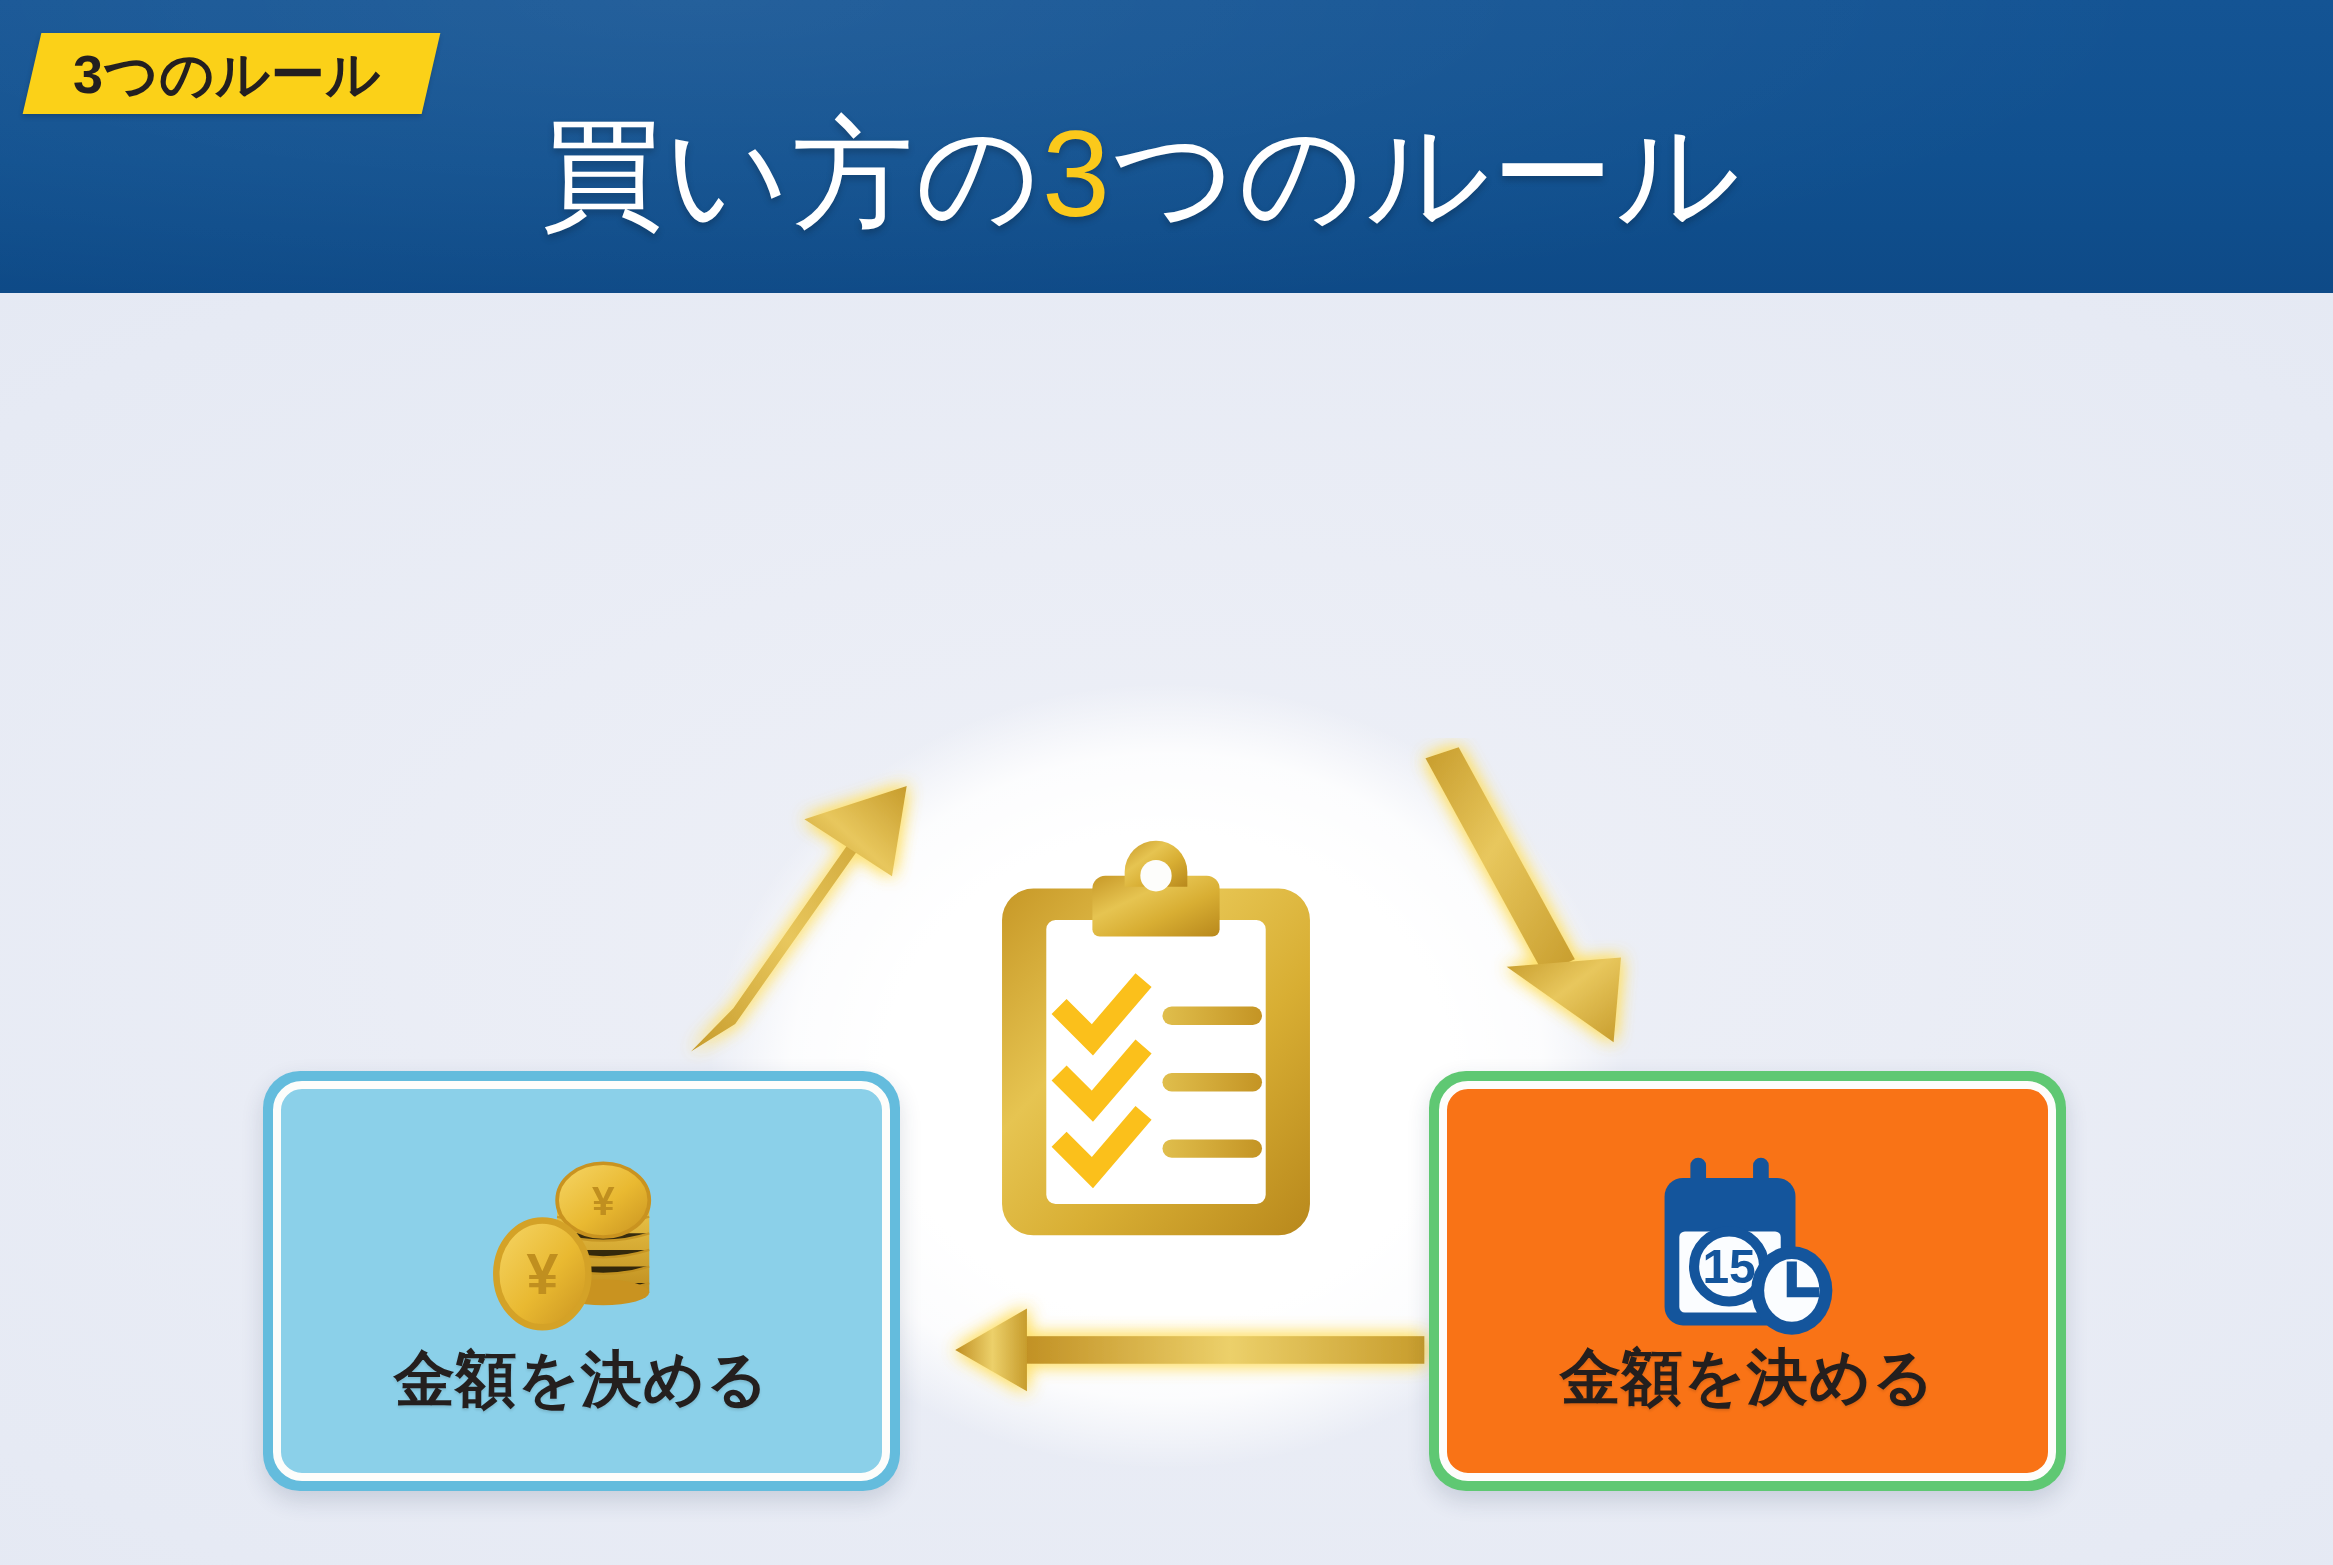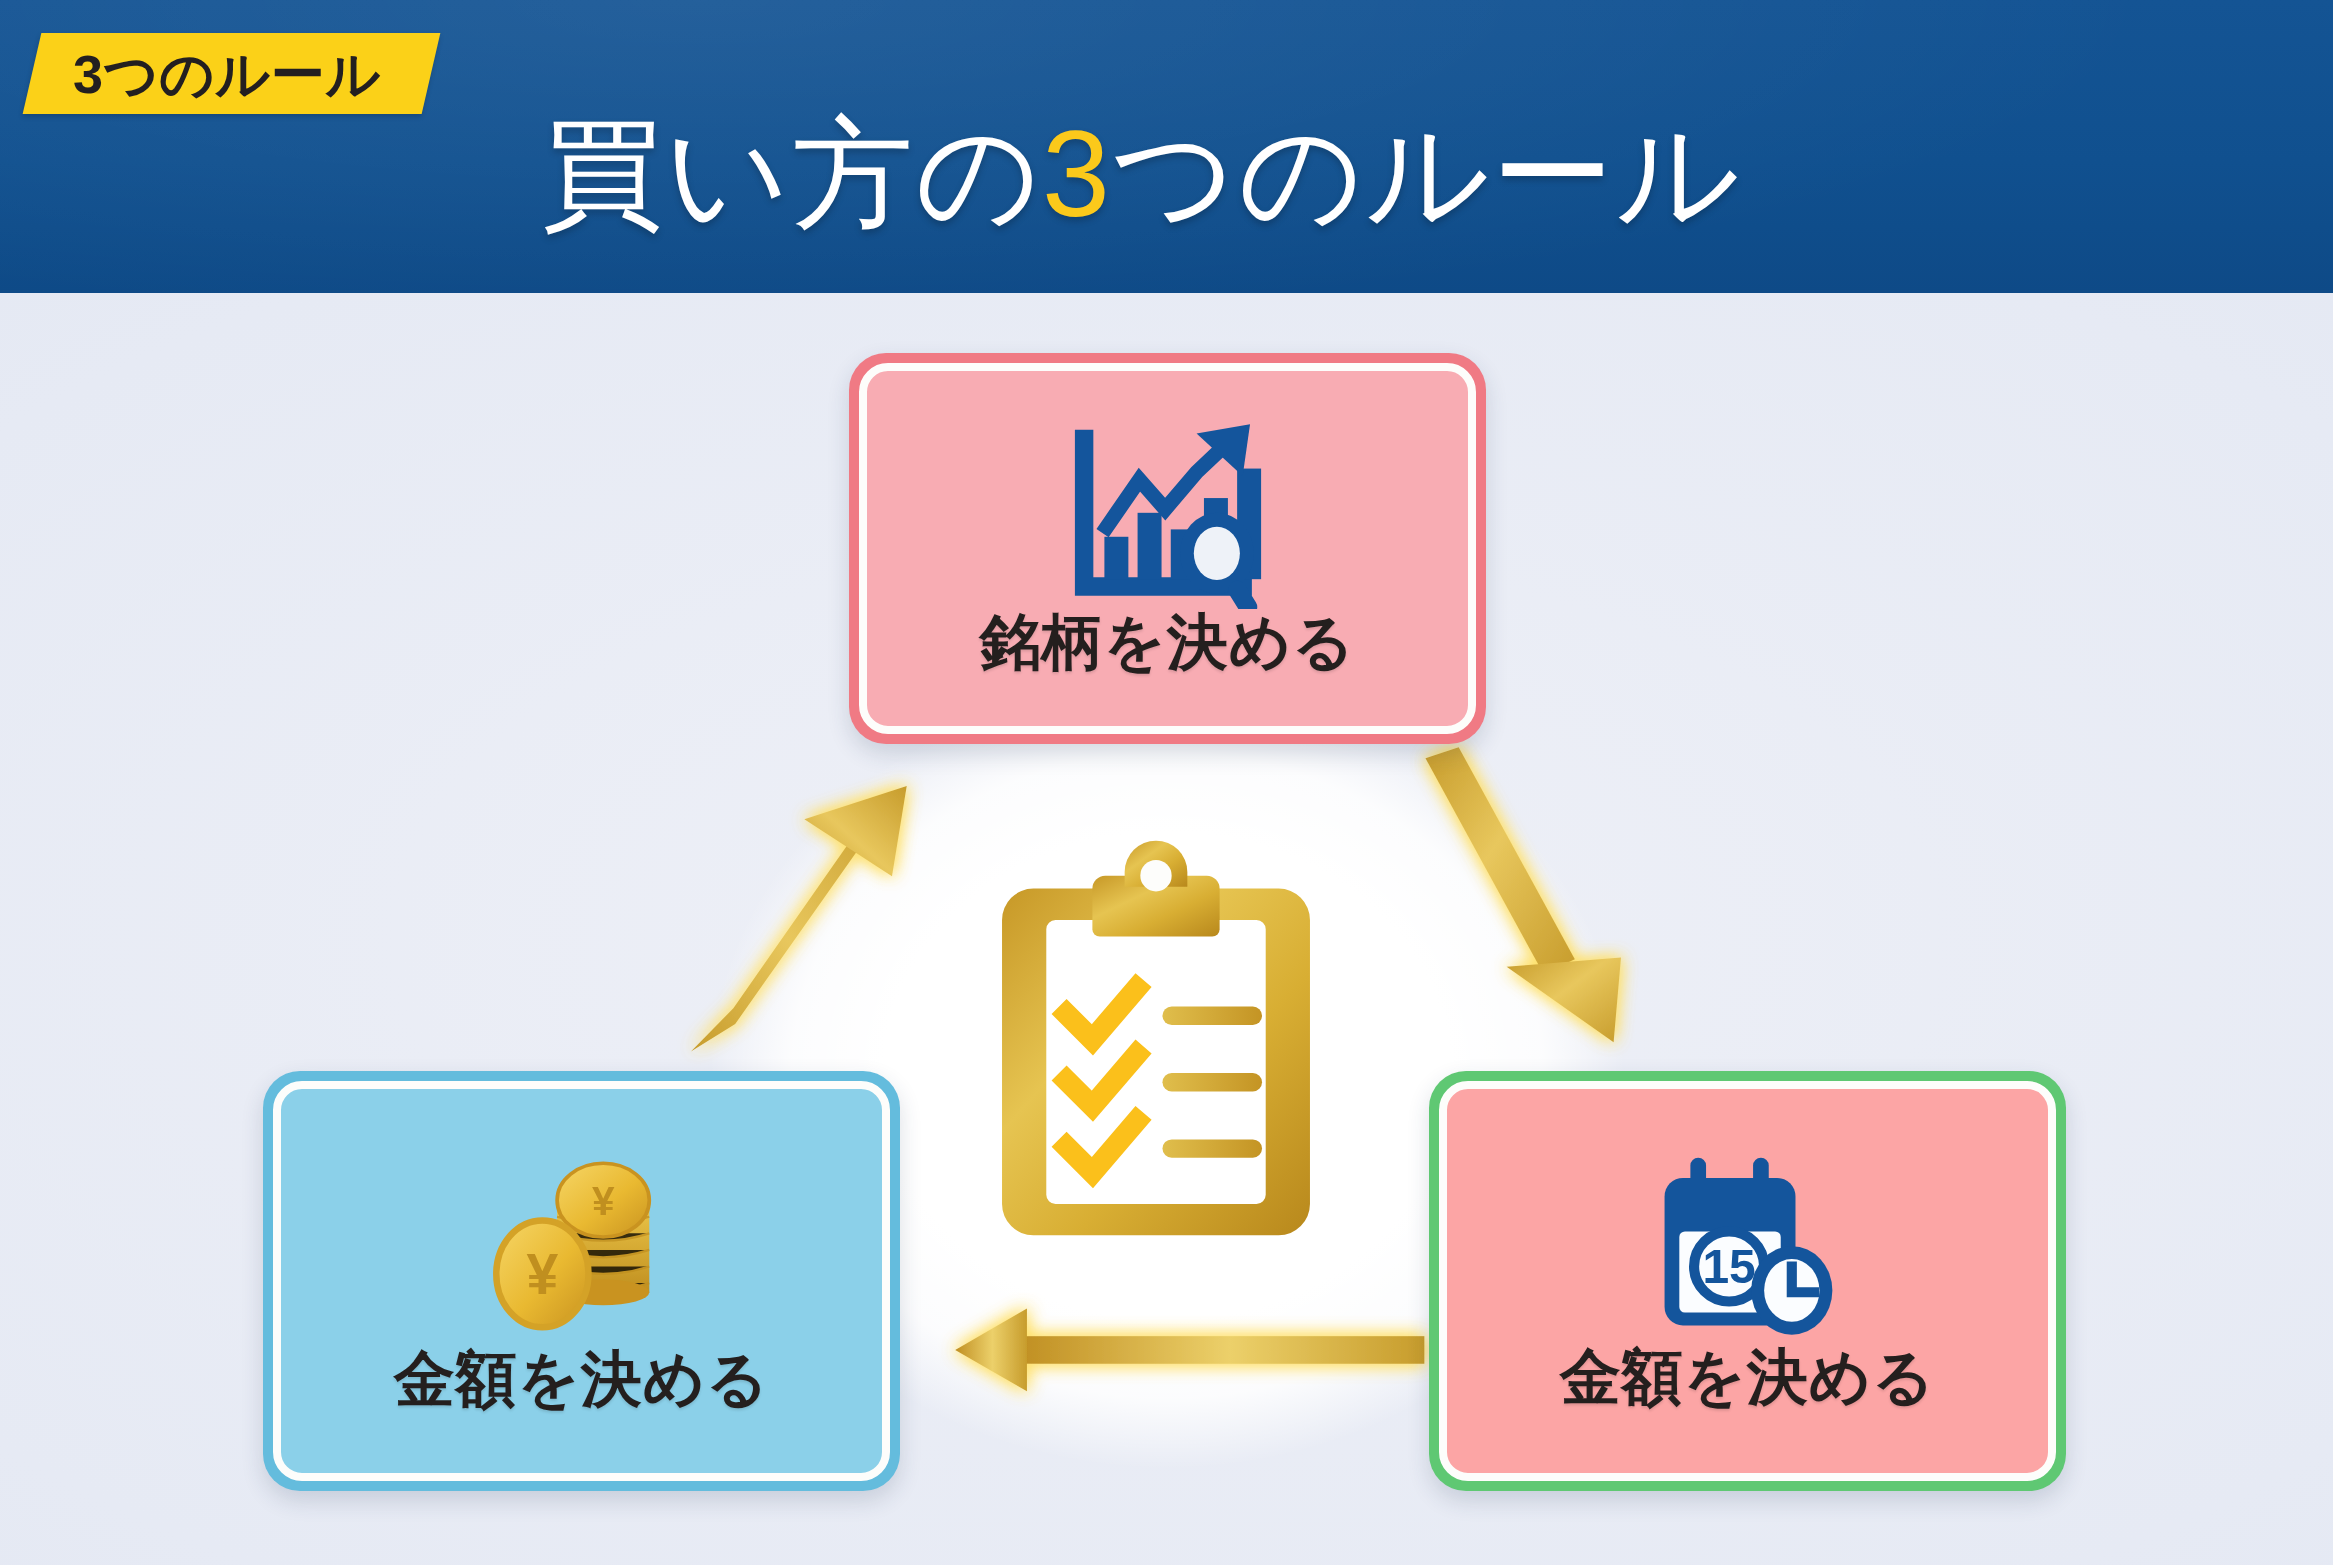--- a/index.html
+++ b/index.html
@@ -122,21 +122,21 @@
     background:#64bcdd;
   }
   #card-amount .card-inner { background:#8bd0e9; }
 
   
   #card-date {
     left:1429px; top:1071px;
     width:637px; height:420px;
     background:#5fc873;
   }
-  #card-date .card-inner { background:#fca5a5;justify-content:flex-end; }
+  #card-date .card-inner { background:#f97316;justify-content:flex-end; }
 
   
   .clipboard {
     position:absolute;
     left:967px; top:831px;
     width:378px; height:425px;
   }
 
   
   .arrow { position:absolute; }
@@ -226,47 +226,20 @@
             <feMergeNode in="SourceGraphic"></feMergeNode>
           </feMerge>
       </filter>
     </defs>
     <g filter="url(#glowLt)">
       <rect x="104" y="48" width="440" height="30" fill="url(#gradLt)"></rect>
       <polygon fill="url(#gradLt)" points="34,63 112,18 112,108"></polygon>
     </g>
   </svg>
 
-  <div class="card" id="card-stock">
-    <div class="card-inner">
-      <div class="card-body">
-
-        <svg class="card-icon" width="212" height="185" viewBox="0 0 230 200">
-
-          <path d="M14 6 h20 v160 h172 v20 H14 Z" fill="#14559c"></path>
-
-          <rect x="46" y="122" width="26" height="46" fill="#14559c"></rect>
-          <rect x="82" y="96" width="26" height="72" fill="#14559c"></rect>
-          <rect x="118" y="114" width="26" height="54" fill="#14559c"></rect>
-          <rect x="154" y="80" width="26" height="88" fill="#14559c"></rect>
-          <rect x="190" y="48" width="26" height="120" fill="#14559c"></rect>
-
-          <path d="M44 118 L84 60 L112 92 L146 52 L184 16" stroke="#14559c" stroke-width="16" fill="none" stroke-linejoin="miter" stroke-linecap="butt"></path>
-
-          <polygon points="204 0 146 10 196 56" fill="#14559c"></polygon>
-
-          <ellipse cx="168" cy="140" rx="40" ry="44" fill="#14559c"></ellipse>
-          <ellipse cx="168" cy="140" rx="25" ry="29" fill="#eef2f8"></ellipse>
-          <rect x="186" y="168" width="20" height="42" rx="10" fill="#14559c" transform="rotate(-32 196 189)"></rect>
-        </svg>
-
-        <span class="card-label">銘柄を決める</span>
-      </div>
-    </div>
-  </div>
 
   <div class="card" id="card-amount">
     <div class="card-inner">
       <div class="card-body">
 
         <svg class="card-icon" width="212" height="194" viewBox="0 0 230 210">
           <defs>
             <linearGradient id="coinG" x1="0" y1="0" x2="1" y2="1">
               <stop offset="0%" stop-color="#f6d667"></stop>
               <stop offset="55%" stop-color="#e9b931"></stop>

